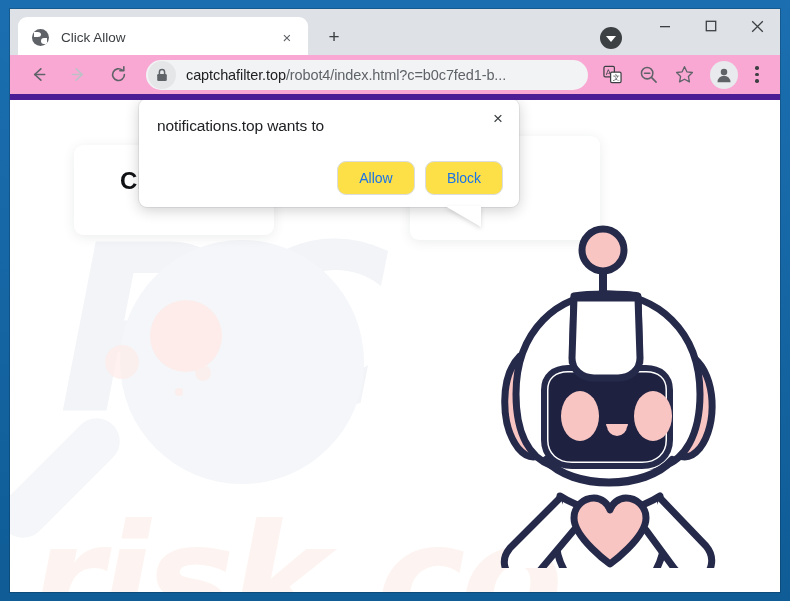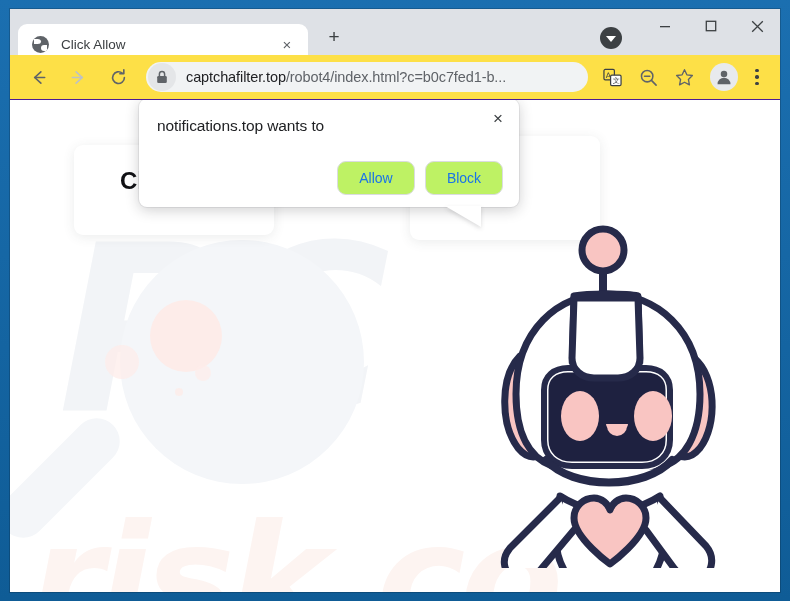--- a/index.html
+++ b/index.html
@@ -37,21 +37,21 @@
   
   #tab-strip {
     position: relative;
     height: 46px;
     background: #dee1e6;
   }
 
   #tab {
     position: absolute;
     left: 8px;
-    top: 15px;
+    top: 8px;
     width: 290px;
     height: 40px;
     background: #ffffff;
     border-radius: 9px 9px 0 0;
     display: flex;
     align-items: center;
     padding: 0 10px 0 14px;
   }
 
   #tab-favicon {
@@ -143,25 +143,25 @@
     border-left: 5px solid transparent;
     border-right: 5px solid transparent;
     border-top: 6px solid #ffffff;
     margin-top: 1px;
   }
 
   
   #toolbar {
     position: relative;
     height: 45px;
-    background: #fde047;
+    background: #f9a8d4;
     display: flex;
     align-items: center;
     padding: 0 8px;
-    border-bottom: 1px solid #4c1d95;
+    border-bottom: 6px solid #4c1d95;
   }
 
   .nav-btn {
     width: 32px; height: 32px;
     margin: 0 4px;
     display: flex; align-items: center; justify-content: center;
     border-radius: 50%;
     cursor: pointer;
     color: #5f6368;
   }
@@ -381,21 +381,21 @@
     justify-content: flex-end;
     gap: 10px;
     margin-top: 26px;
   }
 
   .bubble-btn {
     min-width: 78px;
     height: 34px;
     padding: 0 16px;
     border: 1px solid #dadce0;
-    background: #bef264;
+    background: #fde047;
     border-radius: 9px;
     color: #1a73e8;
     font-size: 14px;
     font-family: "Liberation Sans", sans-serif;
     font-weight: 500;
     cursor: pointer;
   }
 
   
   #bubble-tail {

